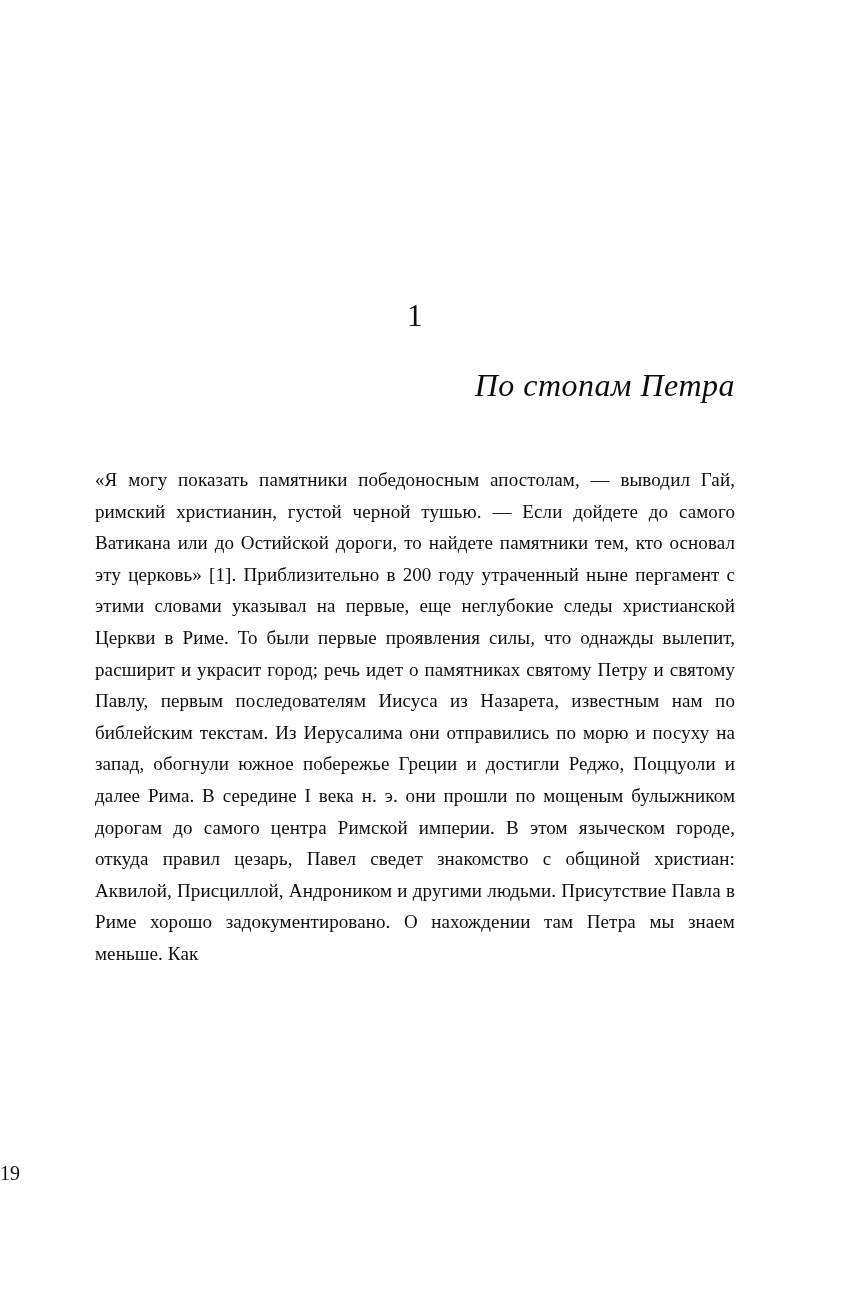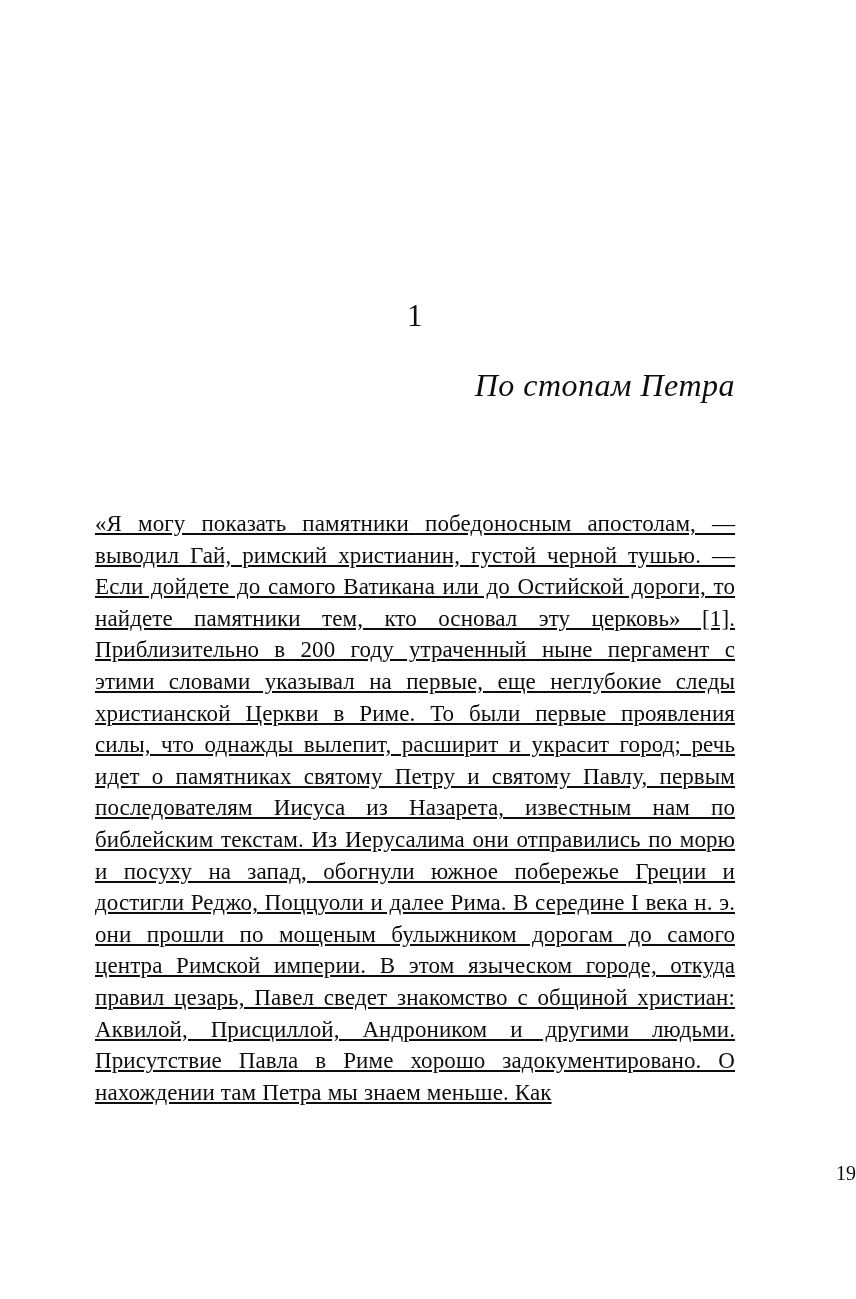--- a/index.html
+++ b/index.html
@@ -38,38 +38,37 @@
   }
   .chapter-title {
     margin-top: 36px;
     text-align: right;
     font-size: 32px;
     font-style: italic;
     letter-spacing: 0.5px;
     font-family: "Liberation Serif", "DejaVu Serif", serif;
   }
   .body-text {
-    margin-top: 104px;
-    font-size: 23px;
+    margin-top: 60px;
+    font-size: 19px;
     line-height: 31.6px;
     text-align: justify;
     text-justify: inter-word;
     letter-spacing: 0.1px;
     word-spacing: 0.2px;
-    text-decoration: underline;
   }
   .body-text p {
     margin: 0;
   }
   .page-number {
     position: absolute;
     left: 0;
     right: 0;
     top: 1162px;
-    text-align: right;
+    text-align: left;
     font-size: 20px;
   }
 </style>
 </head>
 <body>
 
 <div class="page">
   <div class="content">
     <div class="chapter-number">1</div>
     <div class="chapter-title">По стопам Петра</div>

